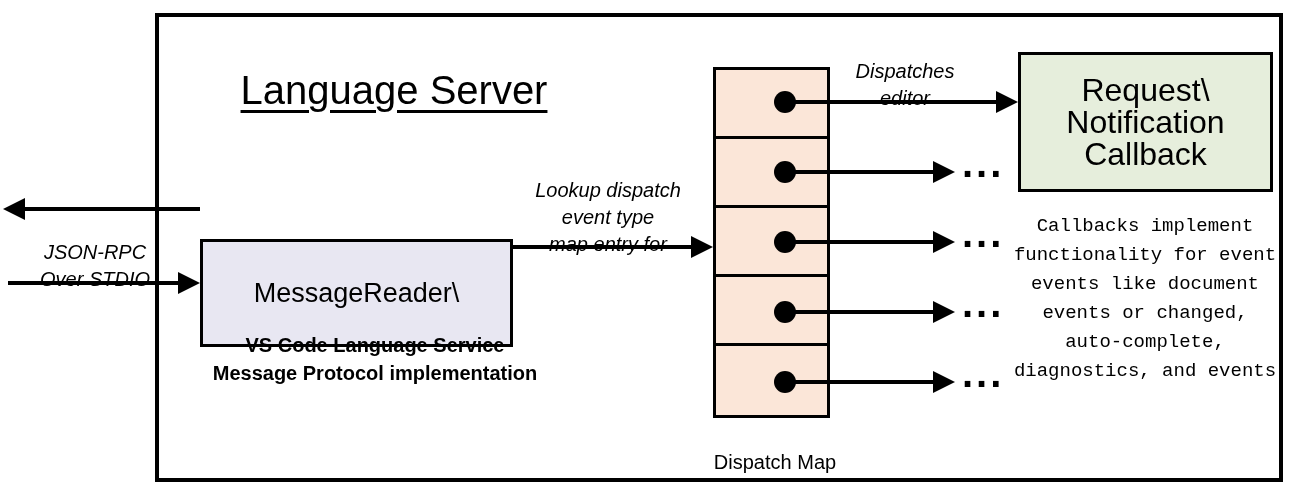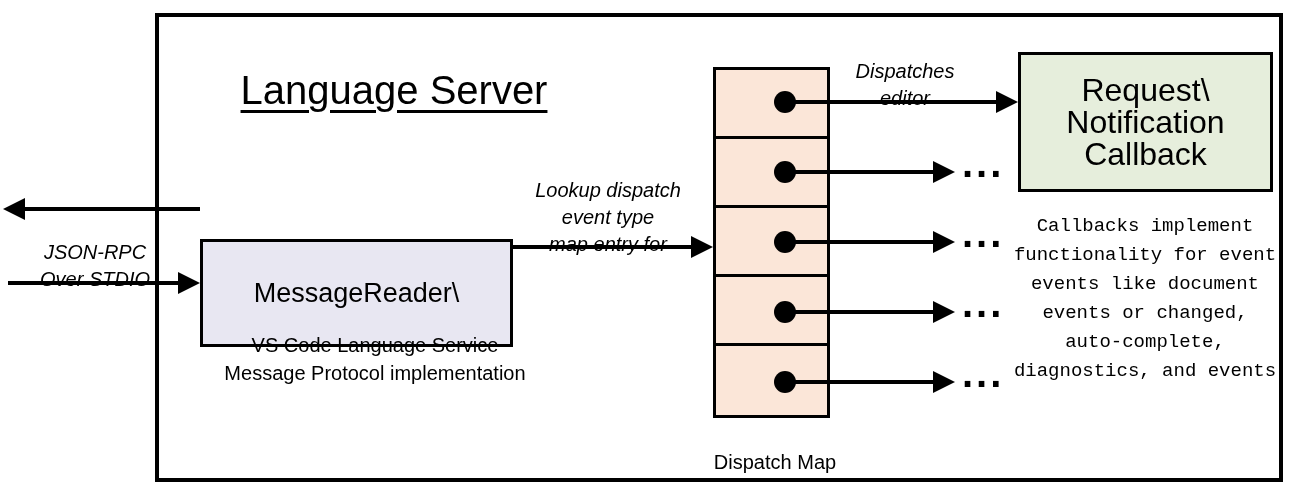--- a/index.html
+++ b/index.html
@@ -15,21 +15,21 @@
   .hline{background:#000;height:4px;}
   .head-left{width:0;height:0;border-top:11px solid transparent;border-bottom:11px solid transparent;border-right:22px solid #000;}
   .head-right{width:0;height:0;border-top:11px solid transparent;border-bottom:11px solid transparent;border-left:22px solid #000;}
   .dot{width:22px;height:22px;border-radius:50%;background:#000;}
   
   .stdio-label{left:15px;top:217px;width:160px;font-size:20px;line-height:27px;}
   
   .reader-box{left:200px;top:192px;width:313px;height:108px;box-sizing:border-box;border:3px solid #000;
               background:#E8E7F2;display:flex;flex-direction:column;justify-content:center;align-items:center;
               font-size:27px;line-height:35px;margin-top:47px;}
-  .reader-caption{left:180px;top:309px;width:390px;font-size:20px;line-height:28px;}
+  .reader-caption{left:180px;top:309px;width:390px;font-size:20px;line-height:28px;font-weight:bold;}
   
   .lookup-label{left:508px;top:155px;width:200px;font-size:20px;line-height:27px;}
   
   .dispatch-map{left:713px;top:67px;width:117px;height:351px;box-sizing:border-box;border:3px solid #000;background:#FBE6D8;}
   .dispatch-cell{height:69px;box-sizing:border-box;border-bottom:3px solid #000;}
   .dispatch-cell:last-child{border-bottom:none;}
   .dispatch-caption{left:645px;top:427px;width:260px;font-size:20px;line-height:27px;}
   
   .dispatches-label{left:825px;top:36px;width:160px;font-size:20px;line-height:27px;text-align:center;}
   

